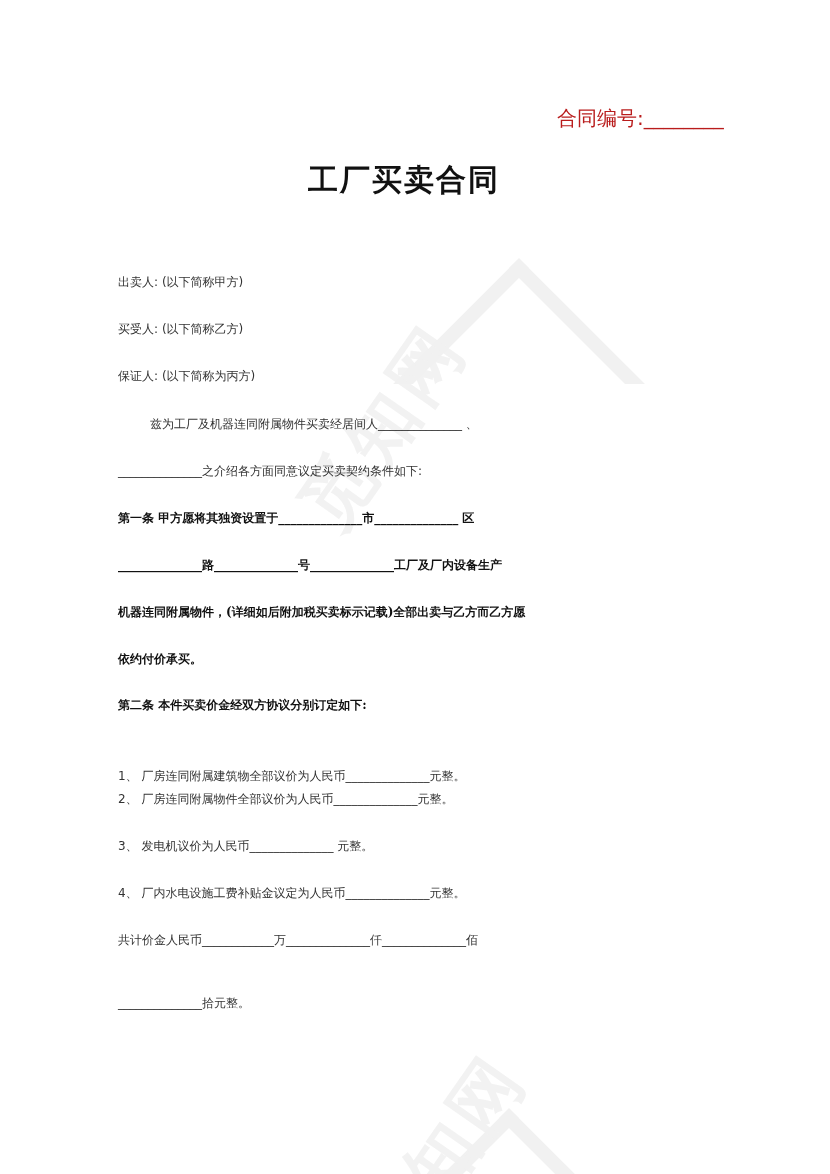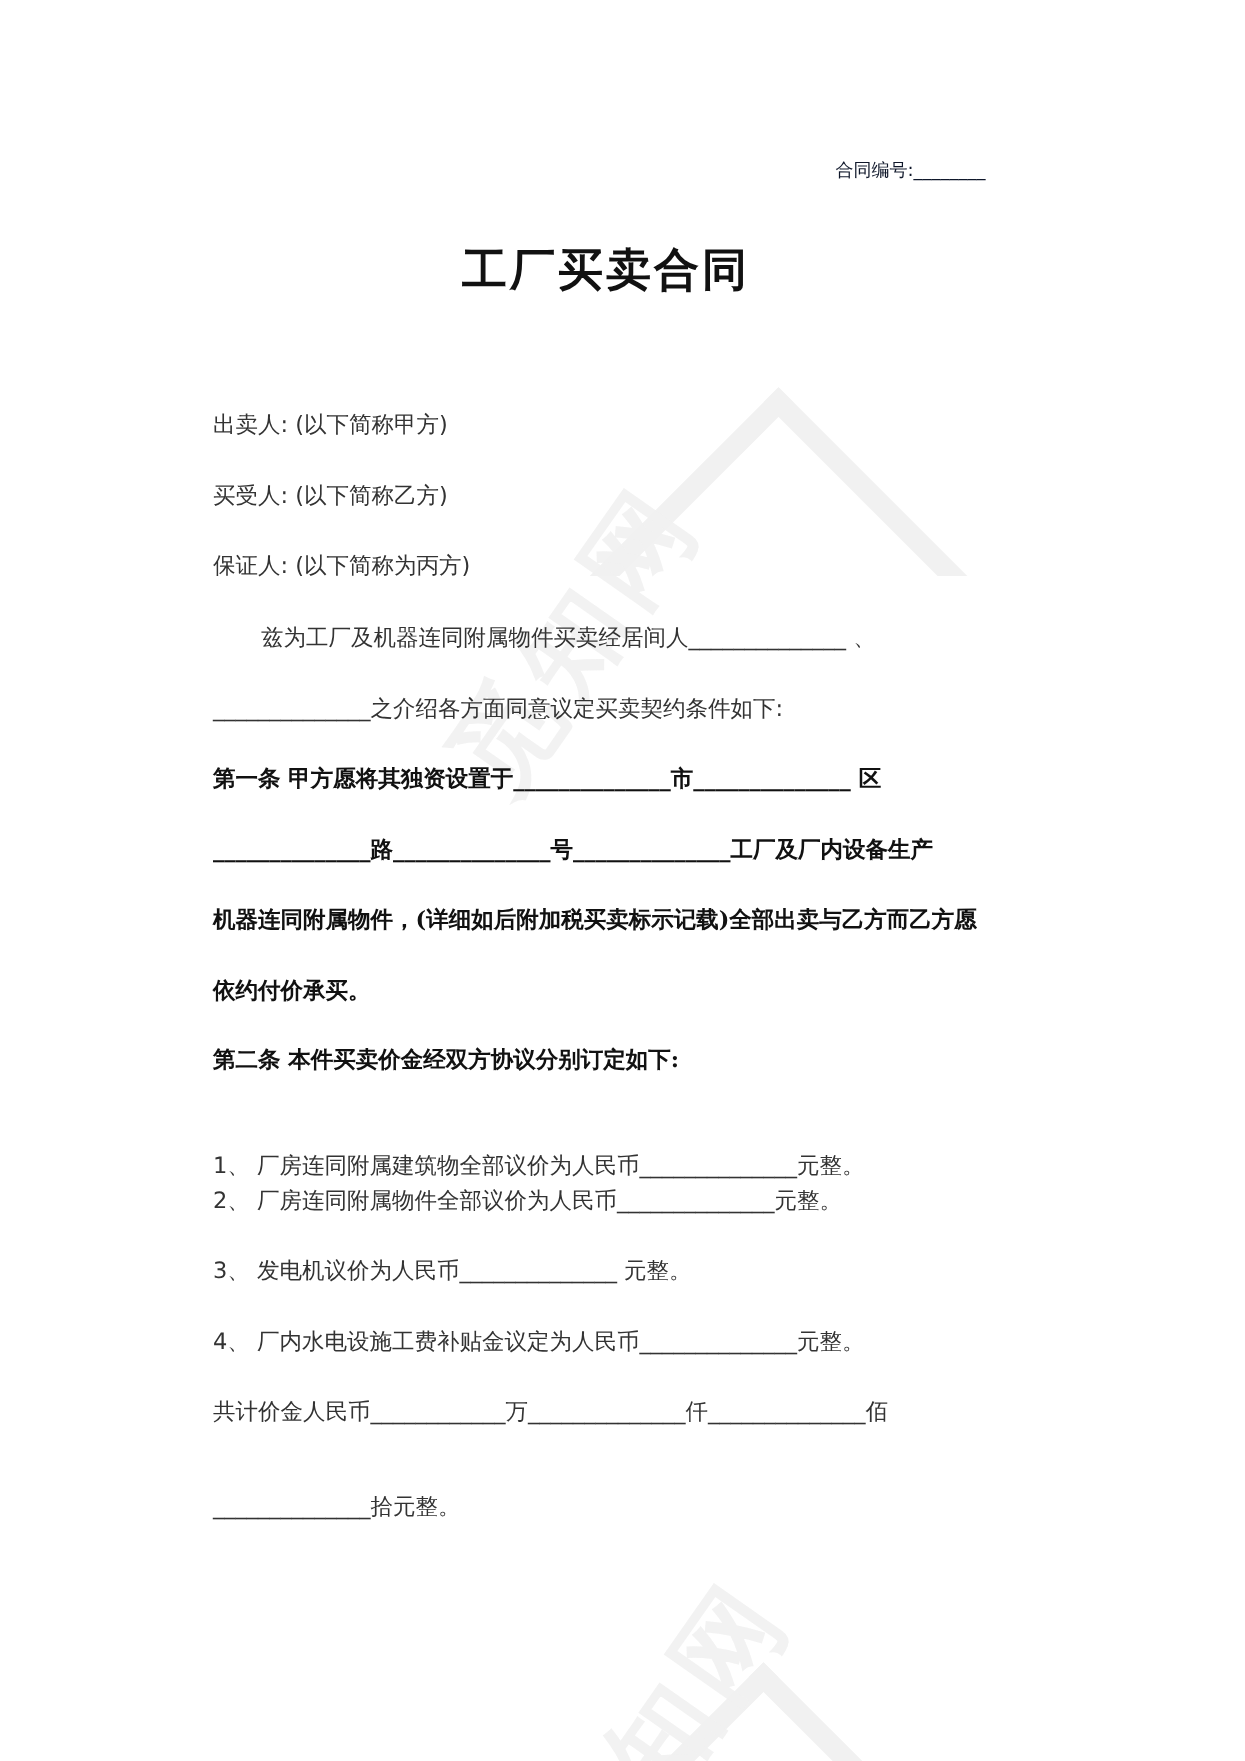--- a/index.html
+++ b/index.html
@@ -44,39 +44,39 @@
       transform: rotate(45deg);
       pointer-events: none;
     }
     .wmf1 { left: 430px; top: 295px; border-right-color: transparent; border-bottom-color: transparent; }
     .wmf2 { left: 420px; top: 1145px; border-right-color: transparent; border-bottom-color: transparent; }
 
     .contract-no {
       position: absolute;
       left: 557px;
       top: 105px;
-      font-size: 12px;
-      color: #0f172a;
+      font-size: 20px;
+      color: #b91c1c;
     }
     .title {
       position: absolute;
       left: 0;
       width: 808px;
       top: 160px;
       text-align: center;
       font-family: "DejaVu Serif", "Liberation Serif", serif;
       font-weight: bold;
       font-size: 30px;
       letter-spacing: 2px;
       color: #111;
     }
     .line {
       position: absolute;
-      left: 142px;
-      font-size: 15px;
+      left: 118px;
+      font-size: 12px;
       white-space: nowrap;
       color: #333;
     }
     .bold {
       font-family: "DejaVu Serif", "Liberation Serif", serif;
       font-weight: bold;
       color: #111;
     }
   </style>
 </head>

